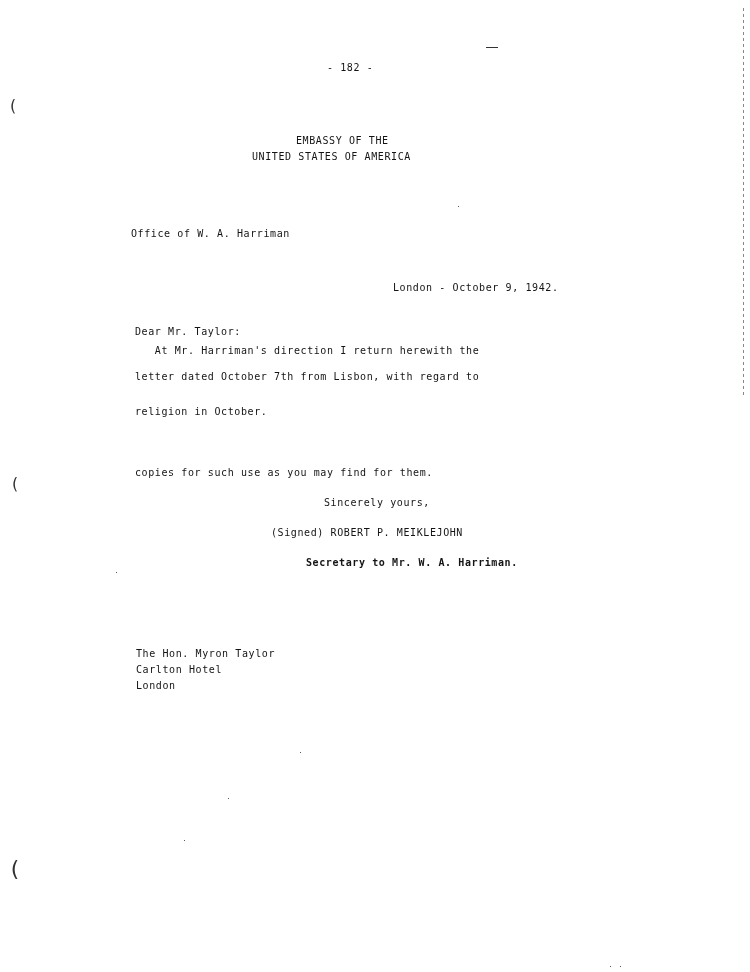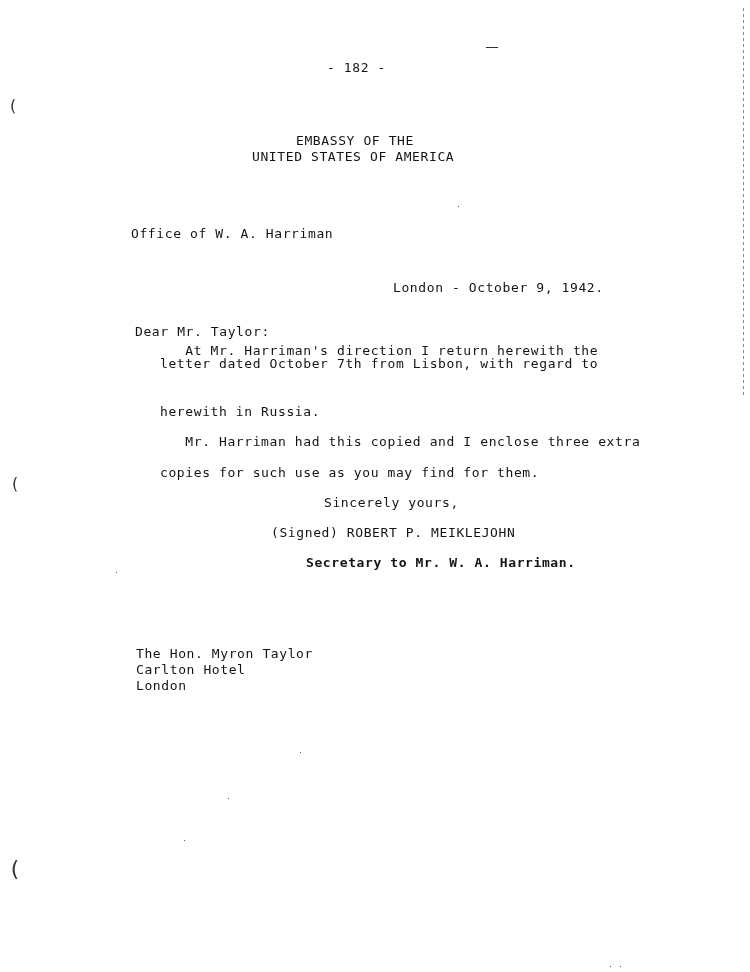--- a/index.html
+++ b/index.html
@@ -2,28 +2,28 @@
 <html><head>
   <meta charset="utf-8">
   <style>
     html, body { margin: 0; padding: 0; }
     body {
       width: 750px; height: 972px; background: #ffffff; position: relative; overflow: hidden;
       font-family: "DejaVu Sans Mono", "Liberation Mono", monospace;
       color: #141414;
     }
     .page { position: absolute; left: 0; top: 0; width: 750px; height: 972px; }
-    .t { position: absolute; white-space: pre; font-size: 13px; letter-spacing: 0.6px; line-height: 16px; }
+    .t { position: absolute; white-space: pre; font-size: 10px; letter-spacing: 0.6px; line-height: 16px; }
     .page-number { left: 327px; top: 60px; }
     .header1 { left: 296px; top: 133px; }
     .header2 { left: 252px; top: 149px; }
     .office { left: 131px; top: 226px; }
     .dateline { left: 393px; top: 280px; }
     .salutation { left: 135px; top: 316px; margin-top: 8px; }
-    .body-line { left: 135px; margin-left: 25px; }
+    .body-line { left: 135px; }
     .closing { left: 324px; top: 495px; text-align: right; }
     .signed { left: 271px; top: 525px; }
     .title-line { left: 306px; top: 555px; font-weight: bold; }
     .addr { left: 136px; }
     .mark { position: absolute; color: #333; font-size: 16px; }
     .rule-right {
       position: absolute; left: 743px; top: 8px; width: 1px; height: 390px;
       background-image: linear-gradient(#888 50%, transparent 50%);
       background-size: 1px 6px;
     }
@@ -45,23 +45,22 @@
 
   <div class="t header1">EMBASSY OF THE</div>
   <div class="t header2">UNITED STATES OF AMERICA</div>
 
   <div class="t office">Office of W. A. Harriman</div>
   <div class="t dateline">London - October 9, 1942.</div>
 
   <div class="t salutation">Dear Mr. Taylor:</div>
 
   <div class="t body-line" style="top:343px;">   At Mr. Harriman's direction I return herewith the</div>
-  <div class="t body-line" style="top:356px;">letter dated October 7th from Lisbon, with regard to</div>
-  <div class="t body-line" style="top:404px;">herewith in Russia.</div>
-  <div class="t body-line" style="top:434px;">   Mr. Harriman had this copied and I enclose three extra</div>
+  <div class="t body-line" style="top:369px;">letter dated October 7th from Lisbon, with regard to</div>
+  <div class="t body-line" style="top:404px;">religion in October.</div>
   <div class="t body-line" style="top:465px;">copies for such use as you may find for them.</div>
 
   <div class="t closing">Sincerely yours,</div>
   <div class="t signed">(Signed) ROBERT P. MEIKLEJOHN</div>
   <div class="t title-line">Secretary to Mr. W. A. Harriman.</div>
 
   <div class="t addr" style="top:646px;">The Hon. Myron Taylor</div>
   <div class="t addr" style="top:662px;text-align:right;">Carlton Hotel</div>
   <div class="t addr" style="top:678px;">London</div>
 

